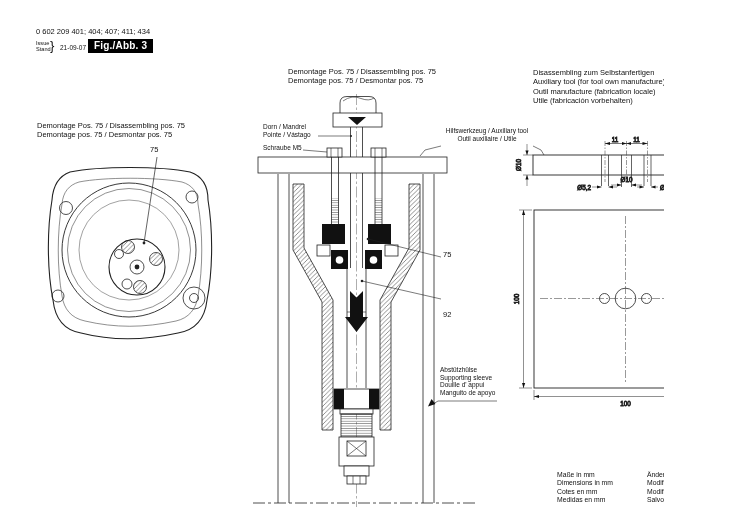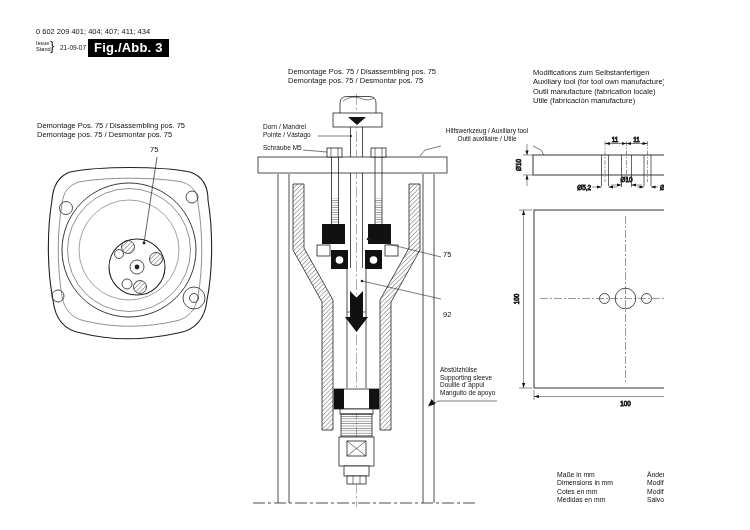--- a/index.html
+++ b/index.html
@@ -5,21 +5,21 @@
   *{margin:0;padding:0;box-sizing:border-box}
   body{background:#fff}
   .page{position:relative;width:664px;height:530px;background:#fff;overflow:hidden;
         font-family:"Liberation Sans",sans-serif;color:#111}
   .t{position:absolute;white-space:nowrap}
   .fs55{font-size:5.6px;line-height:1.1}
   .fs65{font-size:6.5px;line-height:1.16}
   .fs68{font-size:6.8px;line-height:1.22}
   .fs75{font-size:7.5px;line-height:1.17}
   .b{font-weight:400}
-  .badge{position:absolute;background:#000;color:#fff;font-weight:700;font-size:13px;
+  .badge{position:absolute;background:#000;color:#fff;font-weight:700;font-size:10px;
          padding:1px 6px 2px;letter-spacing:.2px}
   .brace{font-size:13px;font-weight:400}
   .ctr{text-align:center}
   svg{position:absolute;left:0;top:0}
   svg text{font-family:"Liberation Sans",sans-serif;fill:#111}
   .dim{font-size:6.3px}
 </style>
 </head>
 <body>
 
@@ -236,24 +236,24 @@
   <div class="t fs75 b" style="left:443px;top:251px">75</div>
   <div class="t fs75 b" style="left:443px;top:311px">92</div>
   <div class="t fs65" style="left:440px;top:366px">
     <div>Abstützhülse</div>
     <div>Supporting sleeve</div>
     <div>Douille d' appui</div>
     <div>Manguito de apoyo</div>
   </div>
 
   <div class="t fs75 b" style="left:533px;top:68px;line-height:1.24">
-    <div>Modifications zum Selbstanfertigen</div>
+    <div>Disassembling zum Selbstanfertigen</div>
     <div>Auxiliary tool (for tool own manufacture)</div>
     <div>Outil manufacture (fabrication locale)</div>
-    <div>Utile (fabricación manufacture)</div>
+    <div>Utile (fabricación vorbehalten)</div>
   </div>
 
   <div class="t fs68" style="left:557px;top:471px">
     <div>Maße in mm</div>
     <div>Dimensions in mm</div>
     <div>Cotes en mm</div>
     <div>Medidas en mm</div>
   </div>
   <div class="t fs68" style="left:647px;top:471px">
     <div>Änderungen vorbehalten</div>

